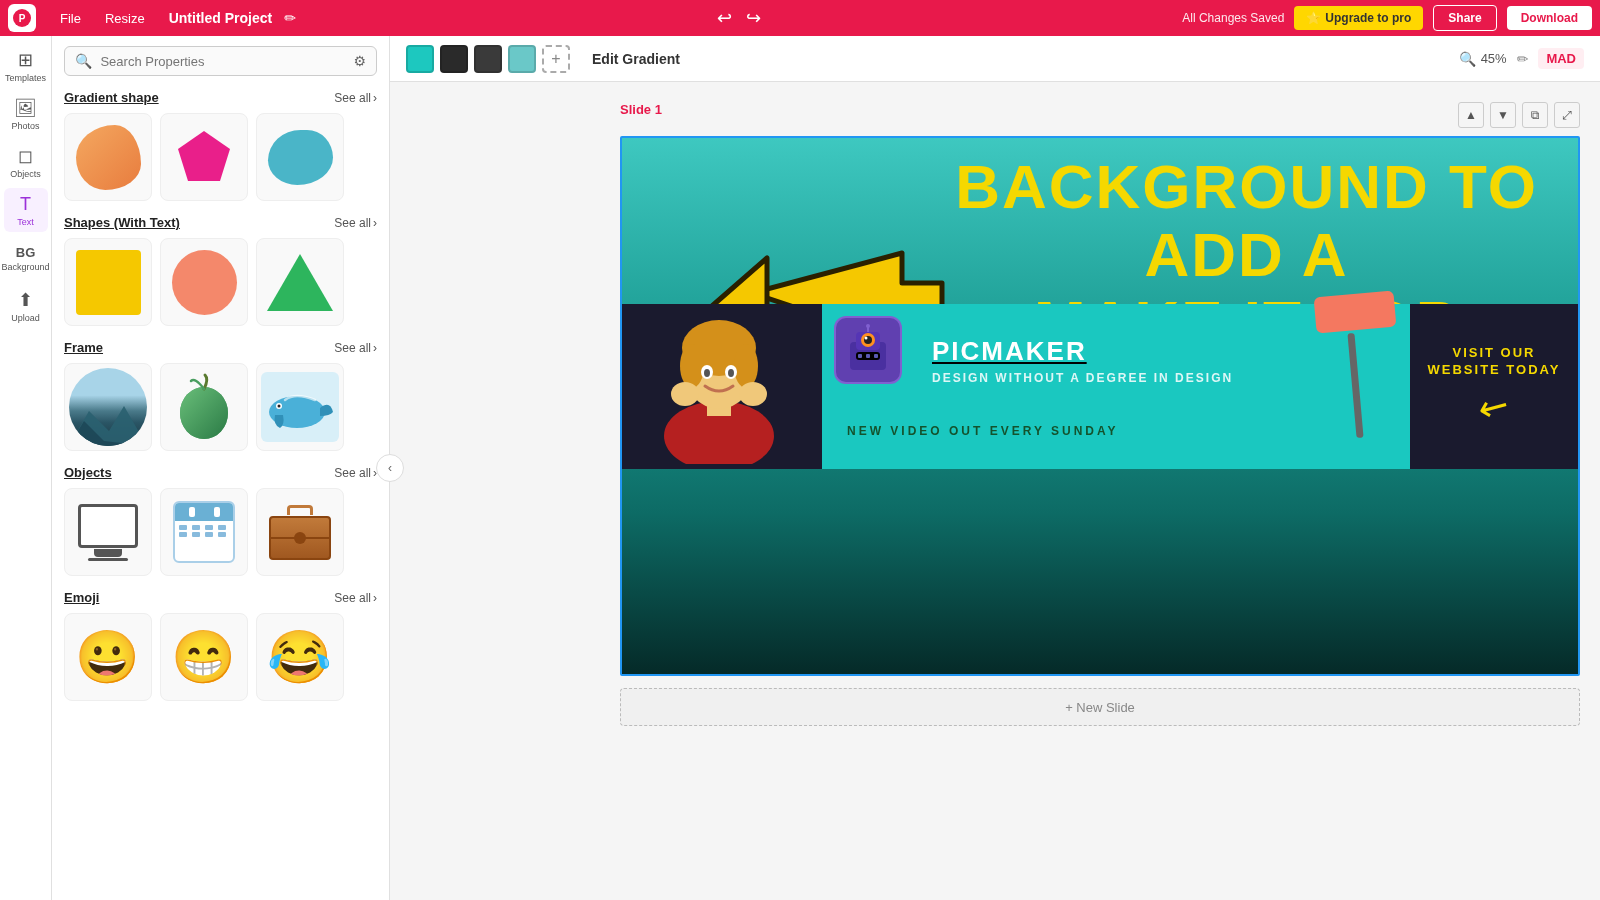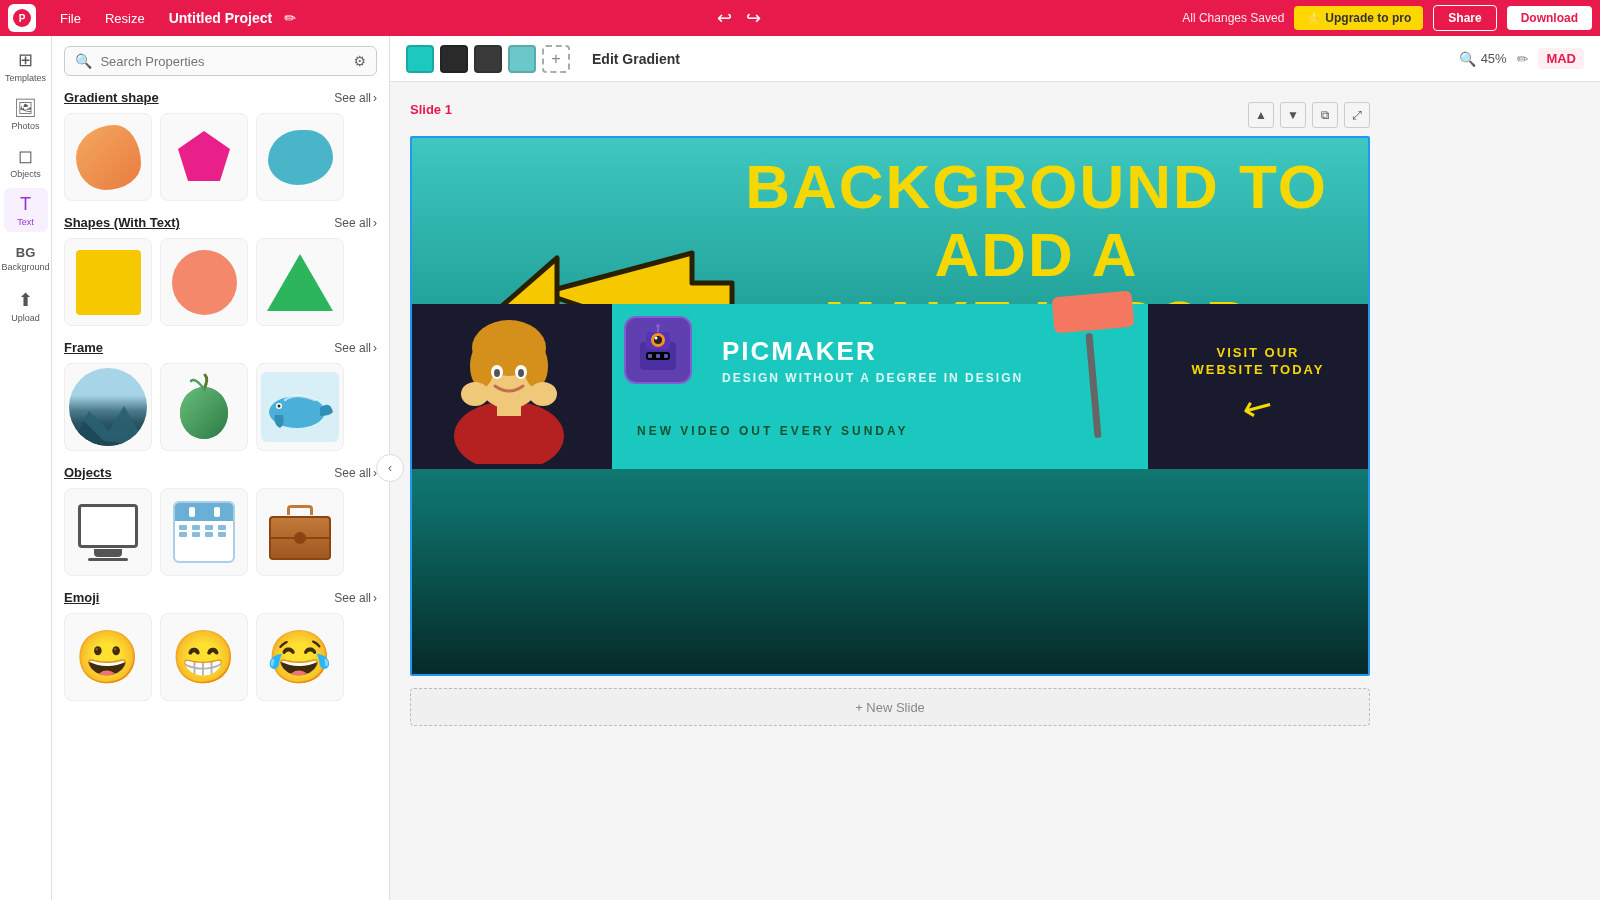--- a/index.html
+++ b/index.html
@@ -310,21 +310,21 @@
     }
     .edit-icon-pencil { font-size: 14px; color: #888; }
 
     
     #canvas-area {
       flex: 1;
       overflow: auto;
       padding: 20px;
       display: flex;
       flex-direction: column;
-      align-items: flex-start;
+      align-items: flex-end;
     }
 
     .slide-label {
       color: #e8194b;
       font-size: 13px;
       font-weight: 600;
       margin-bottom: 8px;
       align-self: flex-start;
       padding-left: 0;
       position: relative;
@@ -433,21 +433,21 @@
       margin-top: 4px;
     }
     .banner-bottom-text {
       color: #14532d;
       font-size: 12px;
       font-weight: 700;
       letter-spacing: 3px;
       padding-left: 5px;
     }
     .banner-right {
-      width: 220px;
+      width: 168px;
       background: #1a1a2e;
       display: flex;
       flex-direction: column;
       align-items: center;
       justify-content: center;
       flex-shrink: 0;
       padding: 15px;
     }
     .visit-text {
       color: #f5d800;
@@ -816,21 +816,21 @@
                   <circle cx="26" cy="2" r="2" fill="#8060d0"></circle>
 
                   <rect x="14" y="28" width="24" height="8" rx="3" fill="#3520808"></rect>
                   <rect x="16" y="30" width="4" height="4" rx="1" fill="#8080ff" opacity="0.7"></rect>
                   <rect x="24" y="30" width="4" height="4" rx="1" fill="#8080ff" opacity="0.7"></rect>
                   <rect x="32" y="30" width="4" height="4" rx="1" fill="#8080ff" opacity="0.7"></rect>
                 </svg>
               </div>
 
               <div class="banner-mid-text">
-                <div style="display:flex;align-items:baseline;gap:8px;">
+                <div style="display:flex;align-items:baseline;gap:8px;text-decoration:underline;">
                   <span class="banner-title">PICMAKER</span>
                 </div>
                 <div class="banner-subtitle">DESIGN WITHOUT A DEGREE IN DESIGN</div>
               </div>
               <div class="banner-bottom-text">NEW VIDEO OUT EVERY SUNDAY</div>
 
               <div style="position:absolute;right:15px;top:-10px;display:flex;flex-direction:column;align-items:center;">
                 <div style="width:80px;height:36px;background:#f47860;border-radius:6px;transform:rotate(-5deg);"></div>
                 <div style="width:7px;height:105px;background:#666;transform:rotate(-5deg);margin-top:3px;border-radius:3px;"></div>
               </div>

